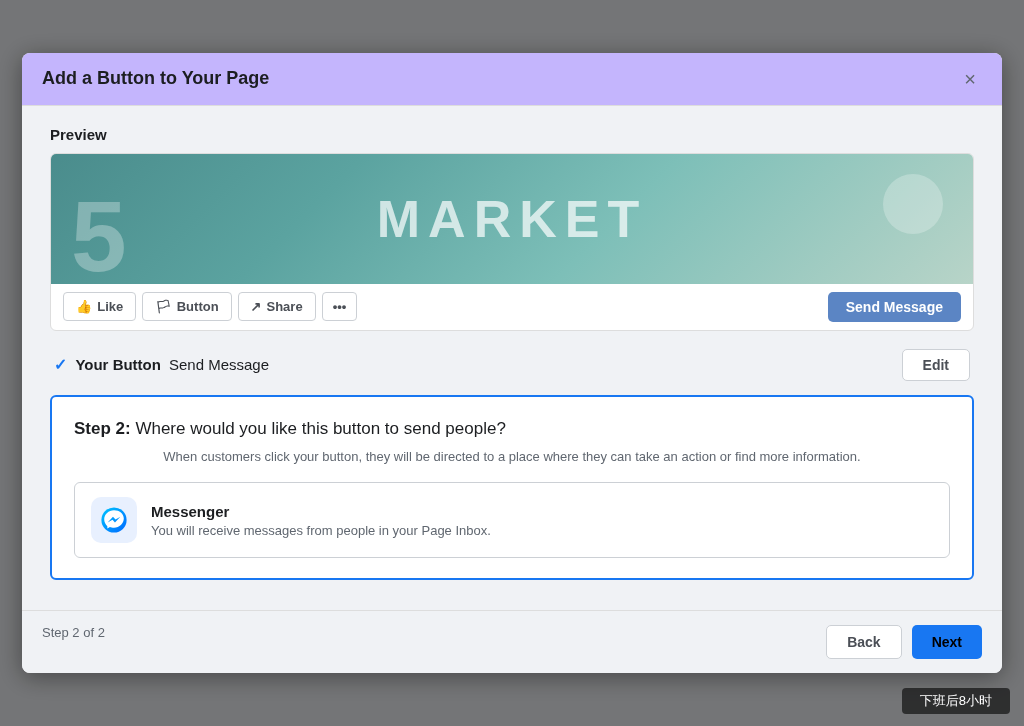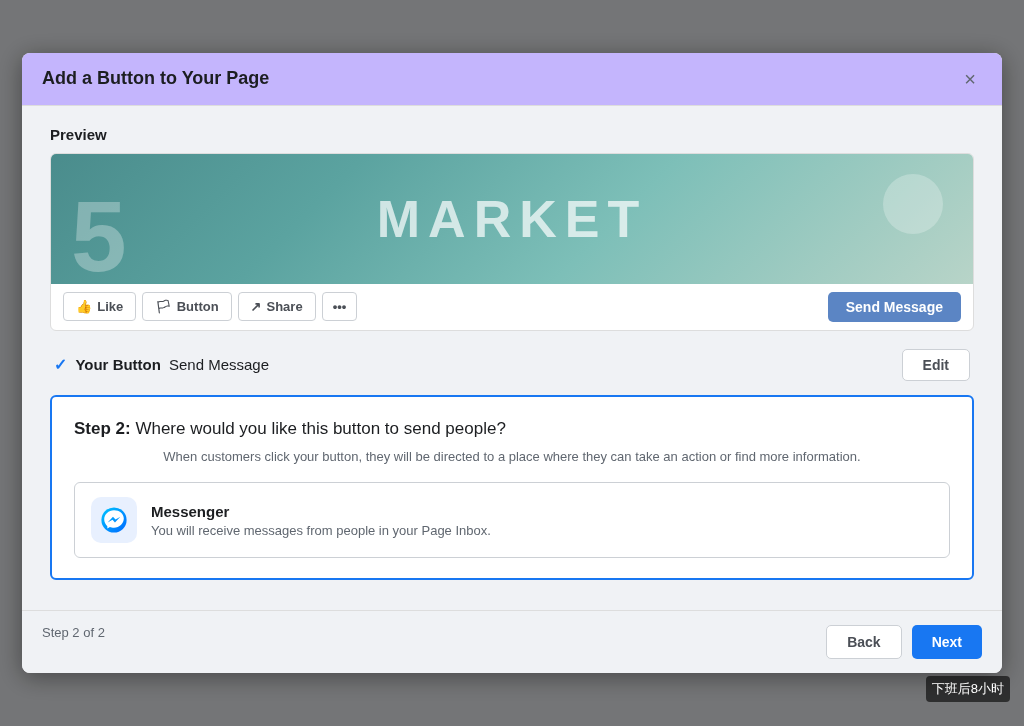--- a/index.html
+++ b/index.html
@@ -272,33 +272,33 @@
       color: #4b4f56;
       cursor: pointer;
     }
     .next-btn {
       padding: 8px 20px;
       background: #1877f2;
       border: none;
       border-radius: 5px;
       font-size: 14px;
       font-weight: 600;
-      color: #ffffff;
+      color: #000000;
       cursor: pointer;
     }
 
     
     .wechat-watermark {
       position: fixed;
-      bottom: 24px;
+      bottom: 12px;
       right: 14px;
       background: rgba(0,0,0,0.6);
       color: #fff;
       font-size: 13px;
-      padding: 4px 6px;
+      padding: 4px 18px;
       border-radius: 4px;
       pointer-events: none;
     }
   </style>
 </head>
 <body>
 
 <div class="modal-overlay">
   <div class="modal">
 

